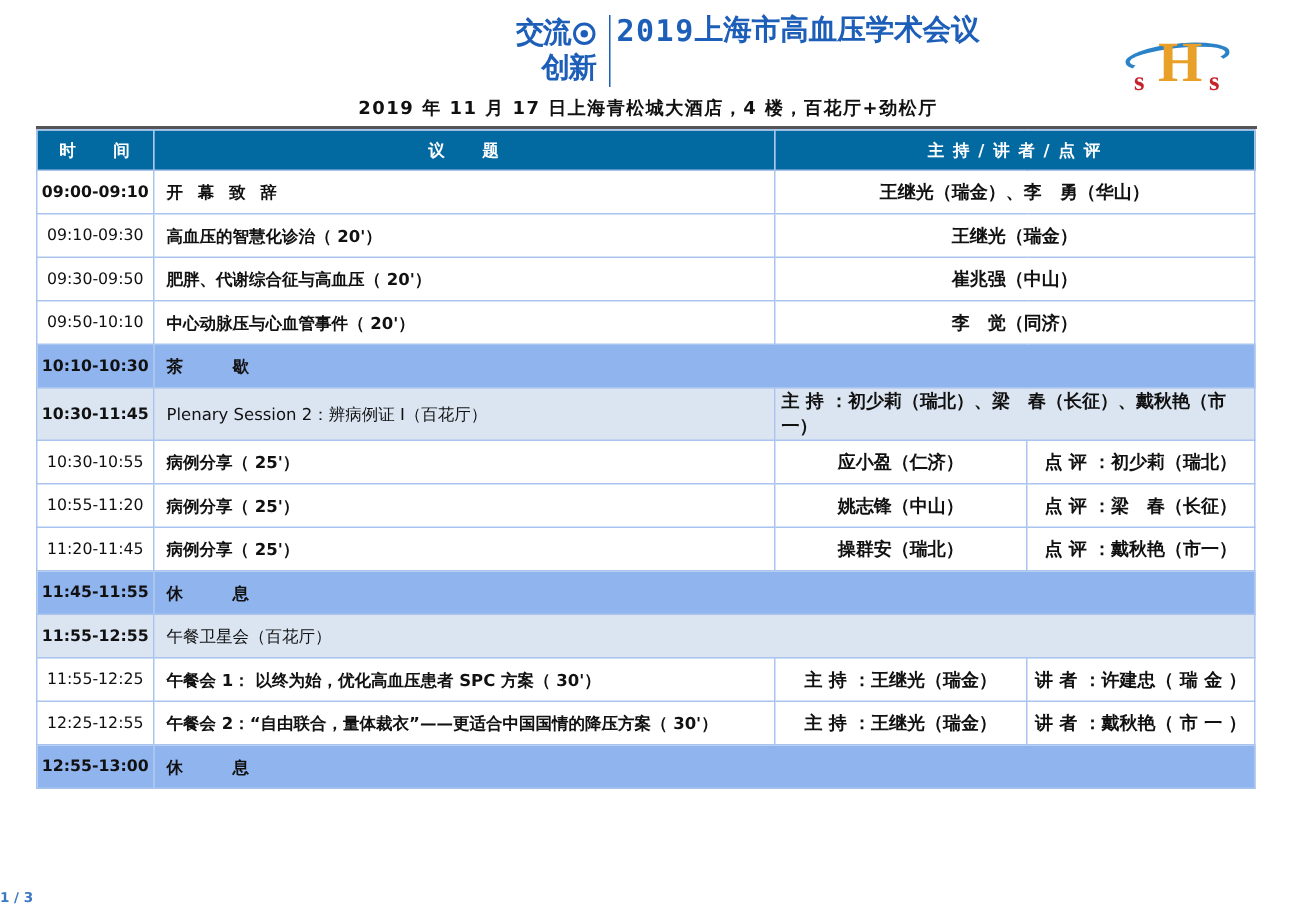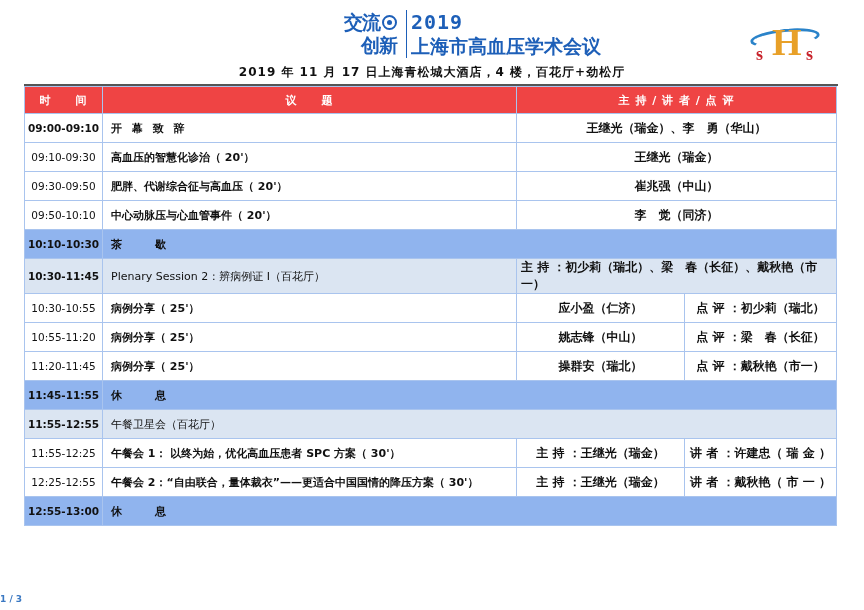--- a/index.html
+++ b/index.html
@@ -7,33 +7,33 @@
     width: 864px; height: 610px; background: #ffffff; position: relative; overflow: hidden;
     font-family: "DejaVu Sans", "Liberation Sans", sans-serif; color: #111;
   }
   .header { position: absolute; left: 0; top: 0; width: 864px; height: 82px; }
   .logo-left { position: absolute; left: 300px; top: 8px; height: 52px; display: flex; align-items: stretch; }
   .logo-left .slogan { display: flex; flex-direction: column; justify-content: center; align-items: flex-end; color: #1d5fb8; font-weight: bold; font-size: 19px; line-height: 23px; letter-spacing: -1px; padding-right: 5px; }
   .logo-left .slogan .l1 { display: flex; align-items: center; margin-left: 44px; }
   .target-icon { display: inline-block; width: 15px; height: 15px; border-radius: 50%; border: 2px solid #1d5fb8; box-sizing: border-box; position: relative; margin-left: 2px; }
   .target-icon::after { content: ""; position: absolute; left: 3px; top: 3px; width: 5px; height: 5px; border-radius: 50%; background: #1d5fb8; }
   .logo-left .divider { width: 1px; background: #1d5fb8; margin: 2px 4px; }
-  .logo-left .conf { display: flex; flex-direction: column; justify-content: center; color: #1d5fb8; font-weight: bold; }
+  .logo-left .conf { display: flex; flex-direction: row; justify-content: center; color: #1d5fb8; font-weight: bold; }
   .logo-left .conf .yr { font-size: 20px; line-height: 24px; letter-spacing: 1px; font-family: "DejaVu Sans Mono", monospace; }
   .logo-left .conf .nm { font-size: 19px; line-height: 24px; letter-spacing: 0px; }
   .logo-right { position: absolute; left: 748px; top: 22px; width: 76px; height: 46px; }
   .logo-right .ring { position: absolute; left: 2px; top: 7px; width: 70px; height: 18px; border-radius: 50%; border: 3px solid #2a83c9; border-bottom-color: transparent; box-sizing: border-box; transform: rotate(-6deg); }
   .logo-right .H { position: absolute; left: 24px; top: 0px; font-family: "Liberation Serif", serif; font-weight: bold; font-size: 38px; line-height: 40px; color: #e8a028; }
   .logo-right .s1, .logo-right .s2 { position: absolute; top: 22px; font-family: "Liberation Serif", serif; font-weight: bold; font-size: 18px; color: #c8232b; }
   .logo-right .s1 { left: 8px; } .logo-right .s2 { left: 58px; }
   .subtitle { position: absolute; left: 0; top: 64px; width: 864px; text-align: center; font-size: 12px; font-weight: bold; letter-spacing: 1px; color: #111; }
   .topline { position: absolute; left: 24px; top: 84px; width: 814px; height: 2px; background: #555; }
   table.agenda { position: absolute; left: 24px; top: 86px; width: 812px; border-collapse: collapse; table-layout: fixed; font-size: 11px; }
   table.agenda td, table.agenda th { border: 1px solid #a9c4ee; height: 29px; padding: 0; vertical-align: middle; box-sizing: border-box; }
-  table.agenda th { background: #ef4444; color: #fff; font-weight: bold; font-size: 11px; height: 27px; letter-spacing: 1px; }
+  table.agenda th { background: #0369a1; color: #fff; font-weight: bold; font-size: 11px; height: 27px; letter-spacing: 1px; }
   td.time { text-align: center; font-size: 10.5px; }
   td.topic { text-align: left; padding-left: 8px !important; }
   td.person { text-align: center; font-weight: bold; font-size: 12px; margin-top: 16px; }
   tr.bold td.time { font-weight: bold; }
   tr.bold td.topic { font-weight: bold; }
   tr.sub td.topic { font-weight: bold; }
   tr.session td { background: #dbe5f2; }
   tr.break td { background: #90b4ee; }
   tr.plain td { background: #ffffff; }
   .wide-gap { letter-spacing: 3px; }

